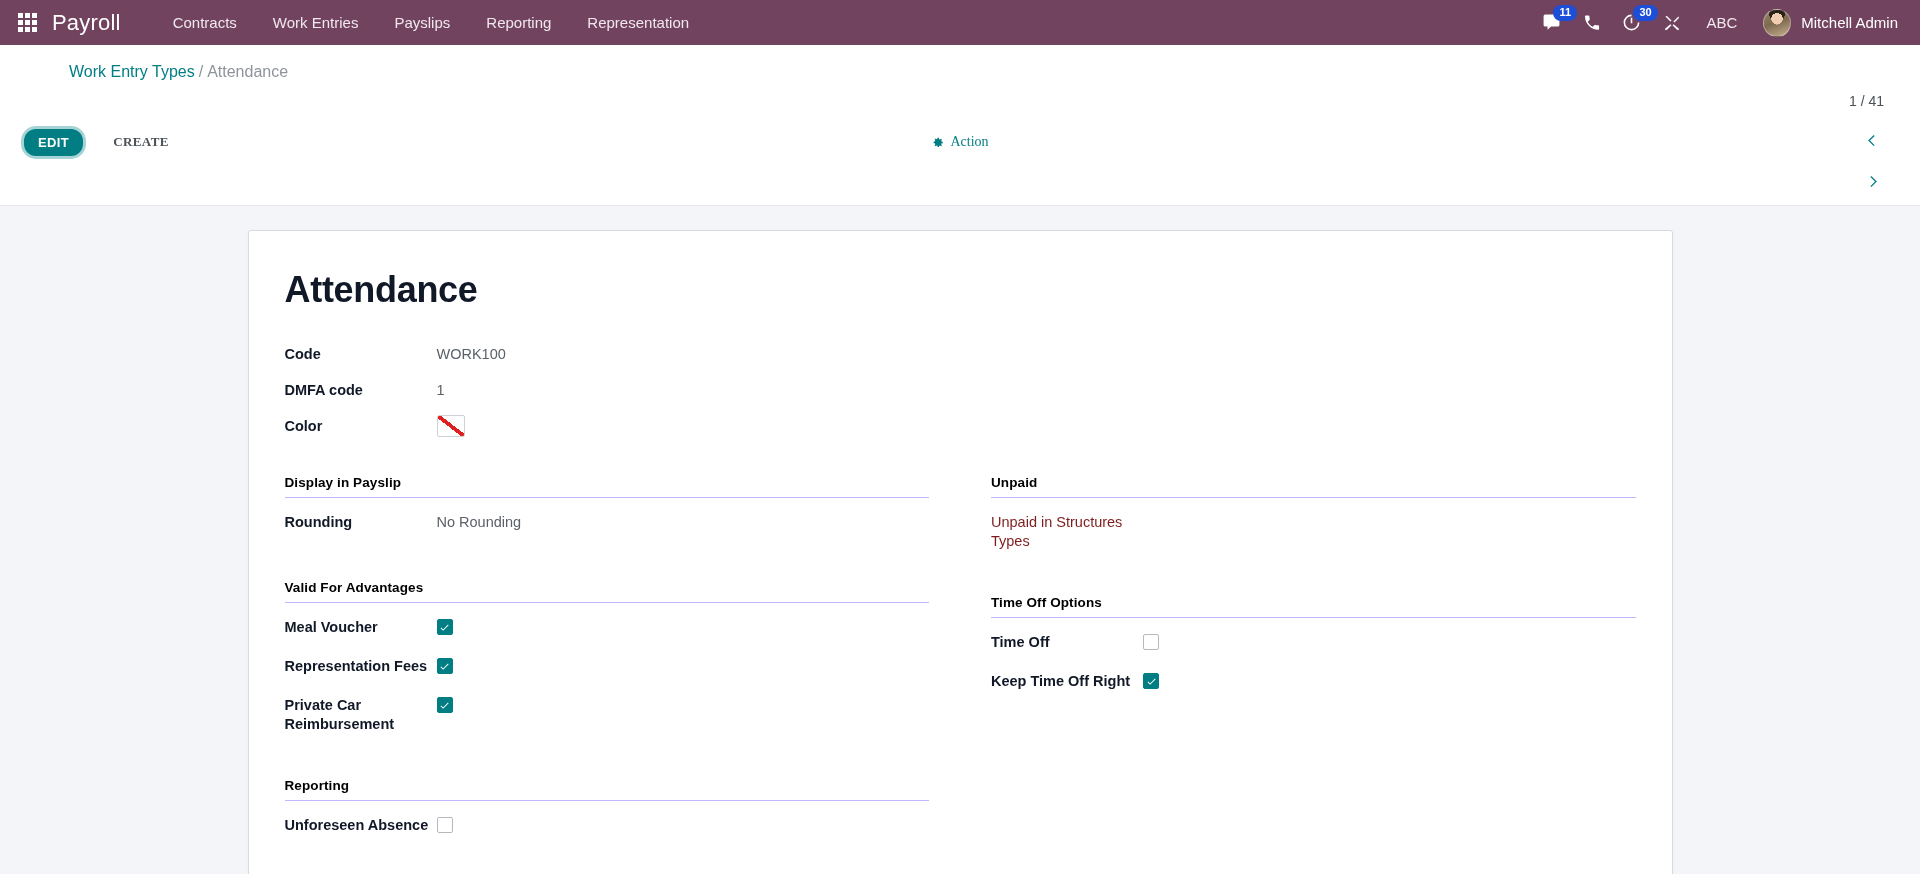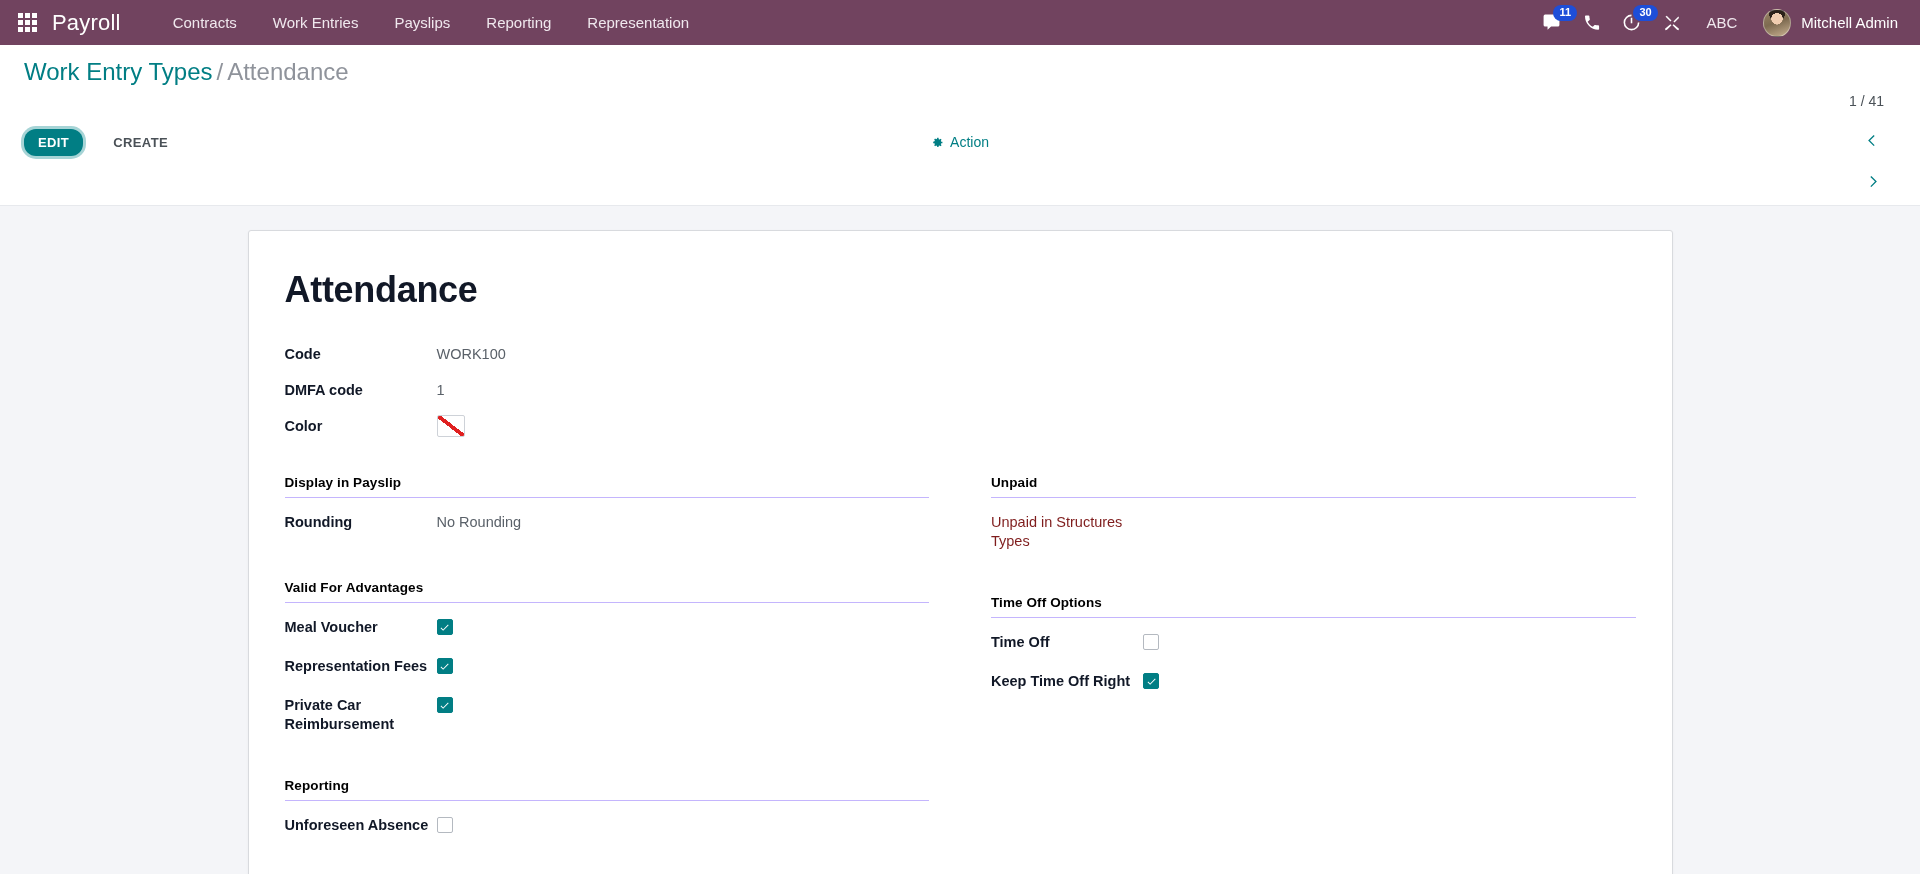--- a/index.html
+++ b/index.html
@@ -68,47 +68,47 @@
       radial-gradient(circle at 50% 16%, #2b2119 0 30%, transparent 31%),
       linear-gradient(160deg, #9a8466 0%, #7d6a50 48%, #c9b191 100%);
     border: 1px solid rgba(255,255,255,.35);
     flex: none; overflow: hidden;
   }
   .user-name { font-size: 15px; color: #fff; white-space: nowrap; }
 
   
   .control-panel { background: #fff; border-bottom: 1px solid #e7e9ed; }
   .breadcrumb-row { padding: 14px 24px 2px 24px; }
-  .breadcrumb { font-size: 24px; line-height: 26px; }
+  .breadcrumb { font-size: 16px; line-height: 26px; margin-left: 45px; }
   .breadcrumb .bc-link { color: #017e84; cursor: pointer; }
   .breadcrumb .bc-sep { color: #8f939b; margin: 0 4px; }
   .breadcrumb .bc-active { color: #8f939b; }
 
   .buttons-row {
     display: flex; align-items: center;
     padding: 6px 24px 14px 24px; position: relative; min-height: 46px;
   }
   .btn-edit {
     background: #017e84; color: #fff;
     font-size: 13px; font-weight: 700; letter-spacing: .4px;
     padding: 6px 14px; border: none; border-radius: 12px;
     box-shadow: 0 0 0 3px #a6d4d6; cursor: pointer;
     text-transform: uppercase;
   }
   .btn-create {
     background: transparent; color: #4a5157;
     font-size: 13px; font-weight: 600; letter-spacing: .4px;
     padding: 6px 14px; border: none; margin-left: 16px;
-    cursor: pointer; text-transform: uppercase;
+    cursor: pointer; text-transform: uppercase; font-family: Liberation Serif, serif;
   }
 
   .action-menu {
     position: absolute; left: 50%; transform: translateX(-50%);
     display: flex; align-items: center; gap: 6px;
-    color: #017e84; font-size: 14px; cursor: pointer;
+    color: #017e84; font-size: 14px; cursor: pointer; font-family: Liberation Serif, serif;
   }
   .action-menu svg { fill: #017e84; display: block; }
 
   .pager {
     margin-left: auto; display: flex; align-items: center; gap: 22px; flex-direction: column;
   }
   .pager-count { font-size: 14px; color: #4a5157; margin-right: 12px; white-space: nowrap; }
   .pager-btn {
     background: none; border: none; cursor: pointer;
     padding: 2px 8px; display: flex; align-items: center;

